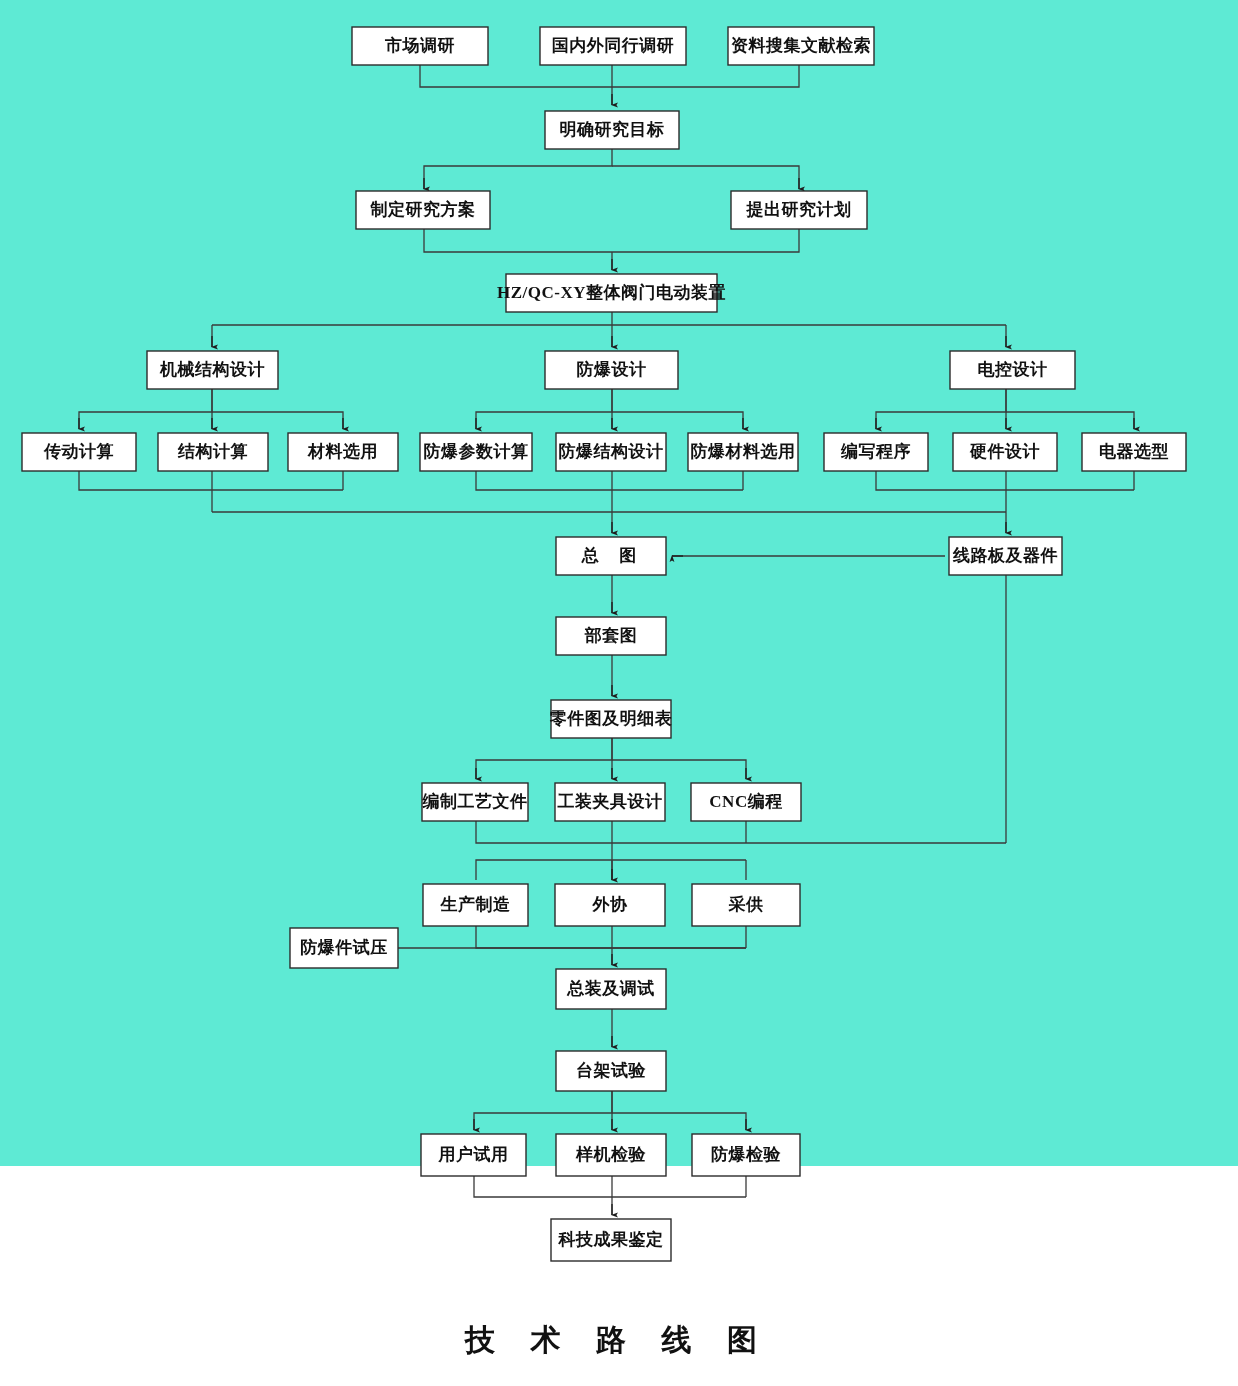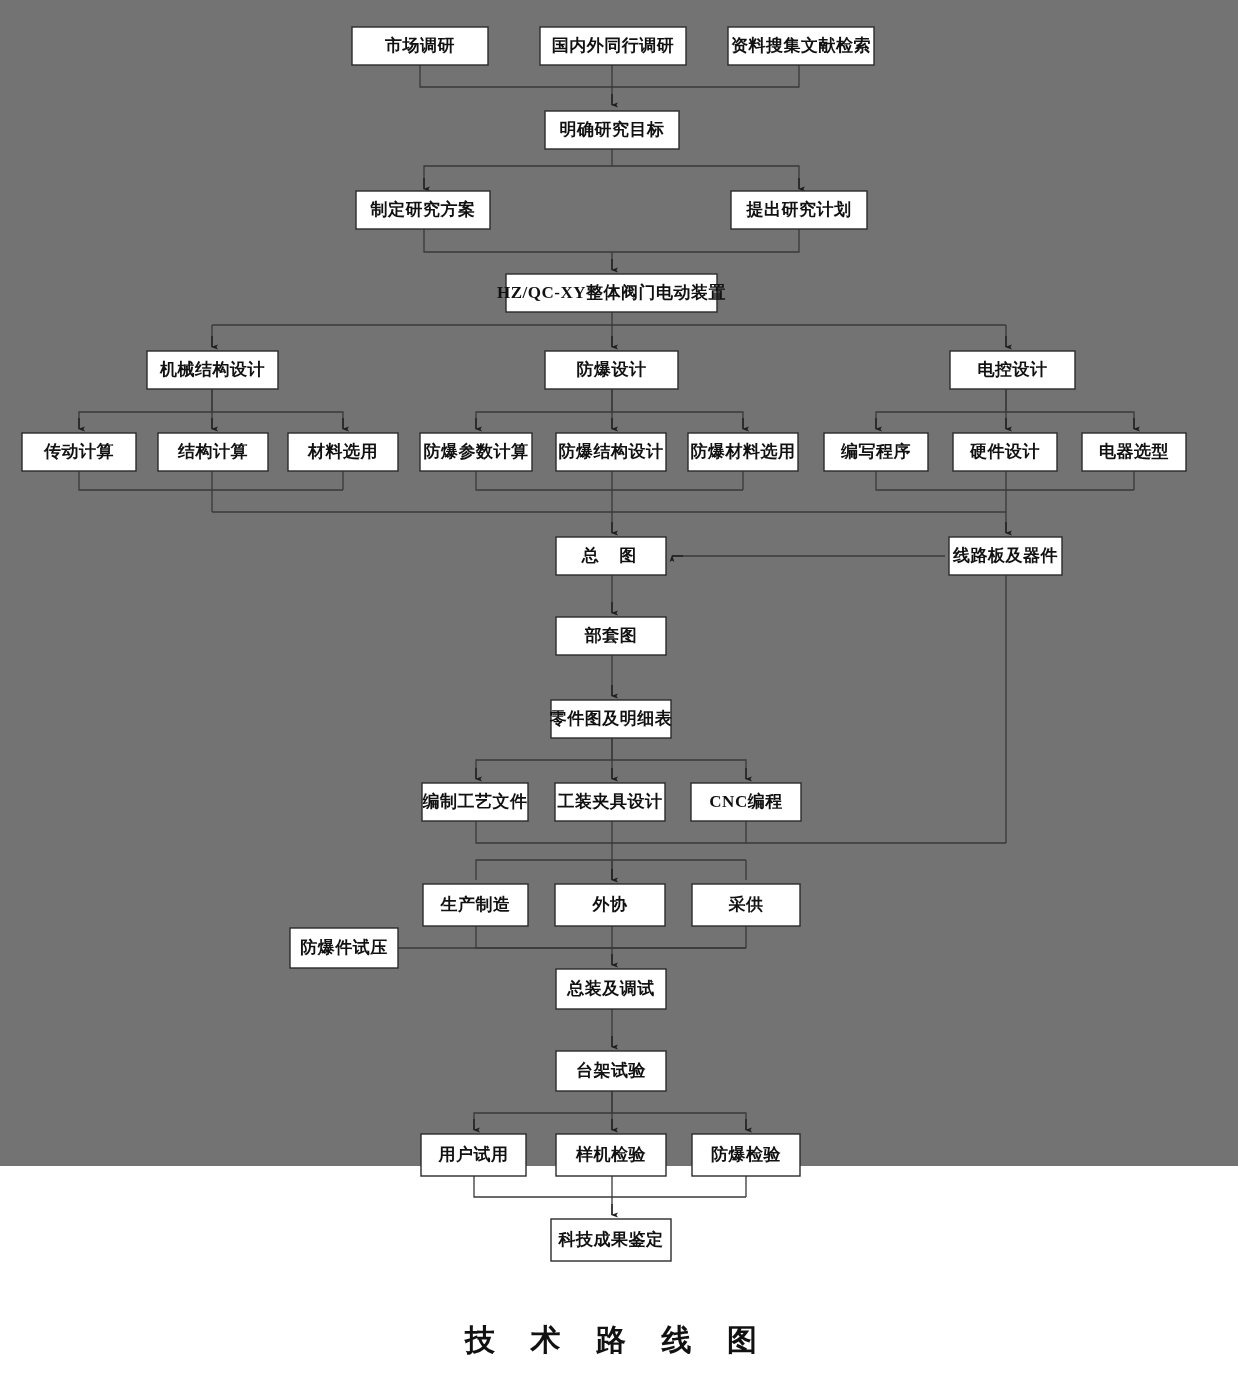--- a/index.html
+++ b/index.html
@@ -10,21 +10,21 @@
   body {
     width: 1238px;
     height: 1386px;
     font-family: "Liberation Serif", "DejaVu Serif", serif;
     overflow: hidden;
   }
   #flow-root {
     position: relative;
     width: 1238px;
     height: 1166px;
-    background: #737373;
+    background: #5eead4;
   }
   svg#flow-svg {
     position: absolute;
     top: 0;
     left: 0;
     width: 1238px;
     height: 1386px;
   }
   .node-rect {
     fill: #ffffff;

